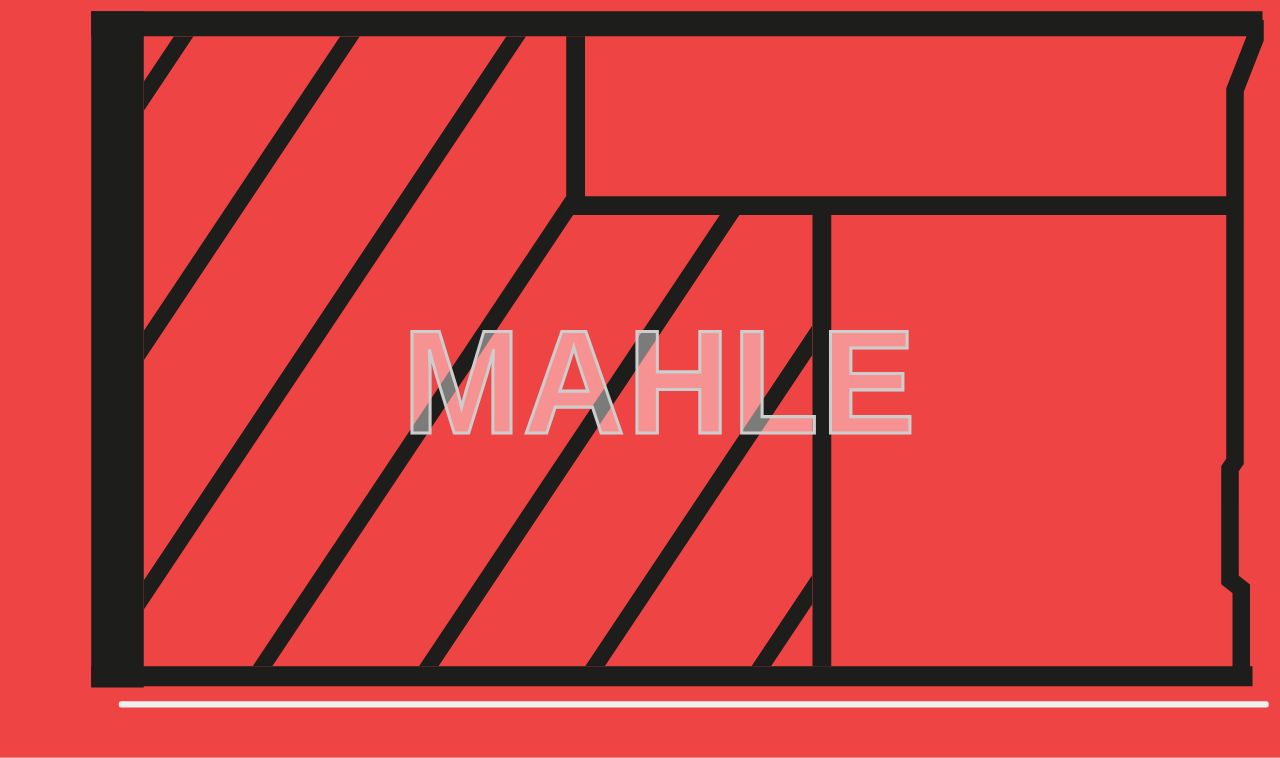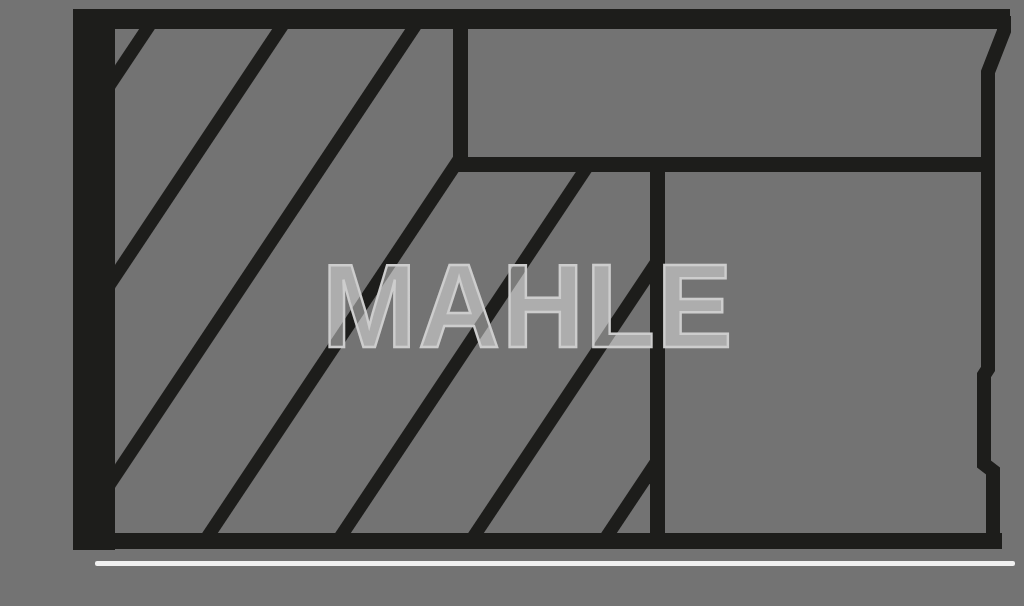--- a/index.html
+++ b/index.html
@@ -5,21 +5,21 @@
   html,body{margin:0;padding:0;}
   body{
     width:1024px;height:606px;
     background:#ffffff;
     font-family:"Liberation Sans",sans-serif;
     overflow:hidden;
   }
   .stage{
     position:relative;
     width:1024px;height:606px;
-    background:#737373;
+    background:#ef4444;
   }
   .stage svg{
     position:absolute;left:0;top:0;
   }
   .watermark{
     position:absolute;
     left:322px;top:247px;
     font-weight:700;
     font-size:118px;
     line-height:1;

